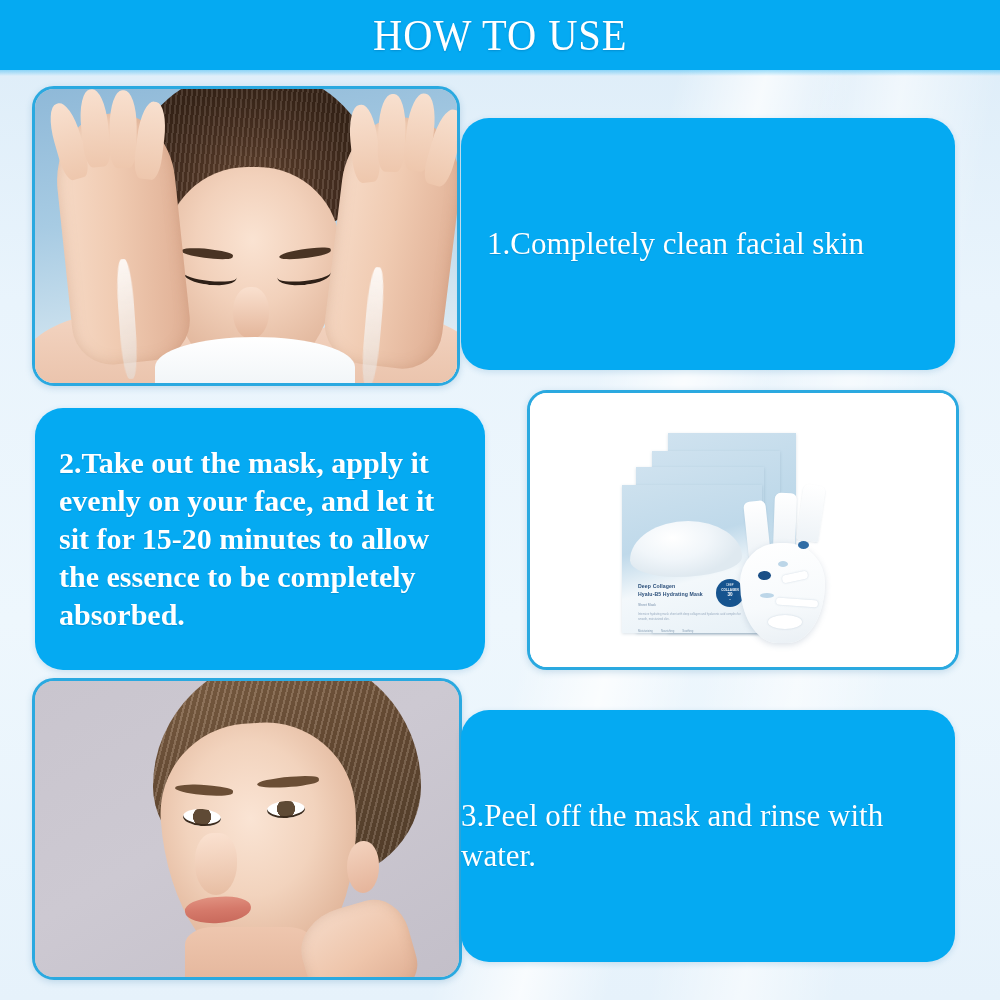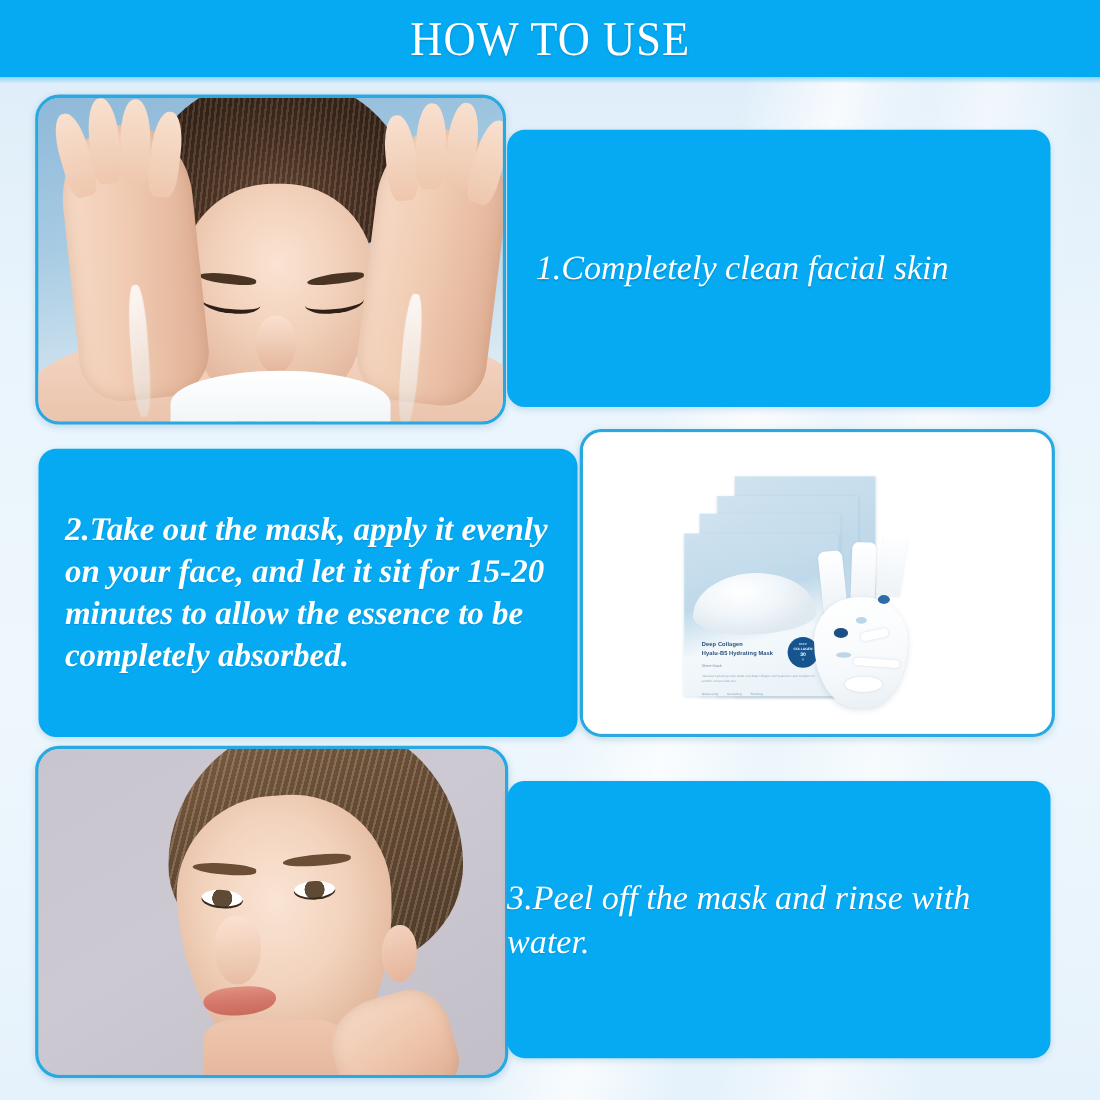--- a/index.html
+++ b/index.html
@@ -46,25 +46,24 @@
     position:absolute;
     border:3px solid #2aa9e0;
     border-radius:22px;
     overflow:hidden;
     box-shadow:0 2px 7px rgba(40,120,170,.22);
     background:#cfd3dc;
   }
   .text-panel {
     position:absolute;
     background:#05aaf2;
-    border-radius:16px;
+    border-radius:28px;
     display:flex;
     align-items:center;
     box-shadow:0 2px 6px rgba(30,120,180,.18);
-    font-style:italic;
   }
   .step-text {
     color:#ffffff;
     font-size:31px;
     line-height:1.30;
     font-weight:400;
     text-shadow:0 1px 1px rgba(0,70,120,.22);
   }
   .step-text.bold { font-weight:700; font-size:30px; line-height:1.27; }
 
@@ -141,21 +140,21 @@
   #row1-photo .top {
     position:absolute; left:120px; bottom:-14px; width:200px; height:60px;
     background:linear-gradient(180deg,#ffffff,#eef3f6);
     border-radius:50% 50% 0 0;
   }
 
   #row1-panel { left:461px; top:118px; width:494px; height:252px; }
   #row1-panel .step-text { padding-left:26px; }
 
   
-  #row2-panel { left:35px; top:408px; width:490px; height:262px;align-items:center; }
+  #row2-panel { left:35px; top:408px; width:450px; height:262px;align-items:center; }
   #row2-panel .step-text { padding:0 18px 0 24px; }
 
   #row2-photo {
     left:527px; top:390px; width:432px; height:280px;
     border-radius:20px; background:#ffffff;
   }
   #row2-photo .stage { position:absolute; inset:0; background:#ffffff; }
   .sachet {
     position:absolute;
     background:linear-gradient(160deg,#cfe2ef 0%, #bdd8e9 45%, #d8e8f2 100%);

